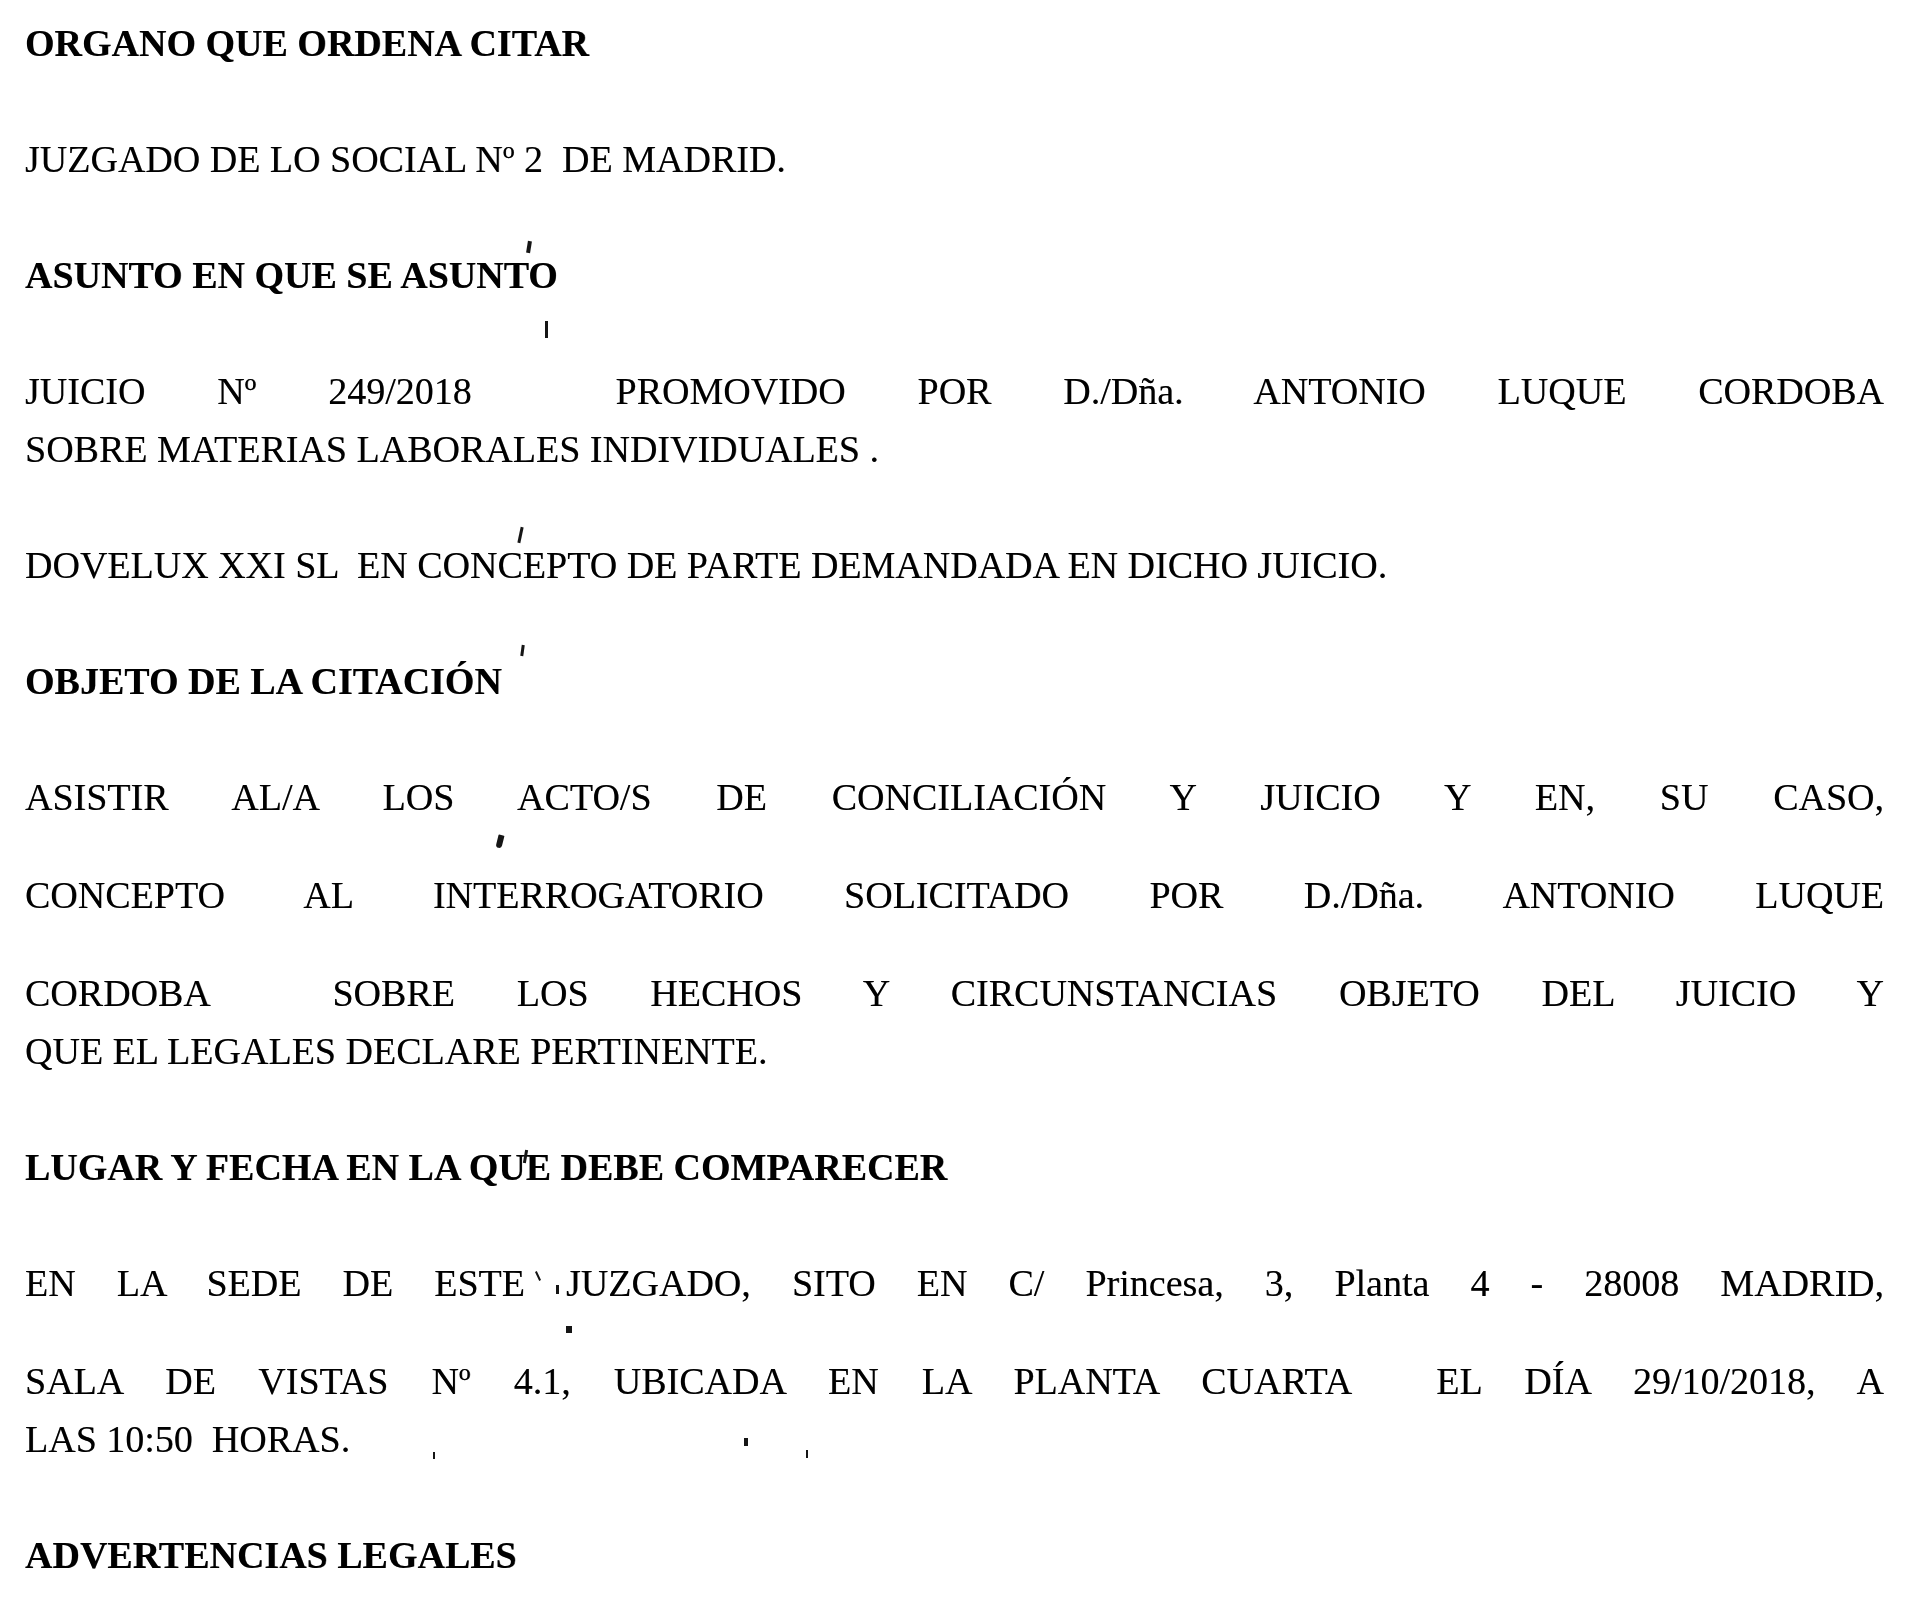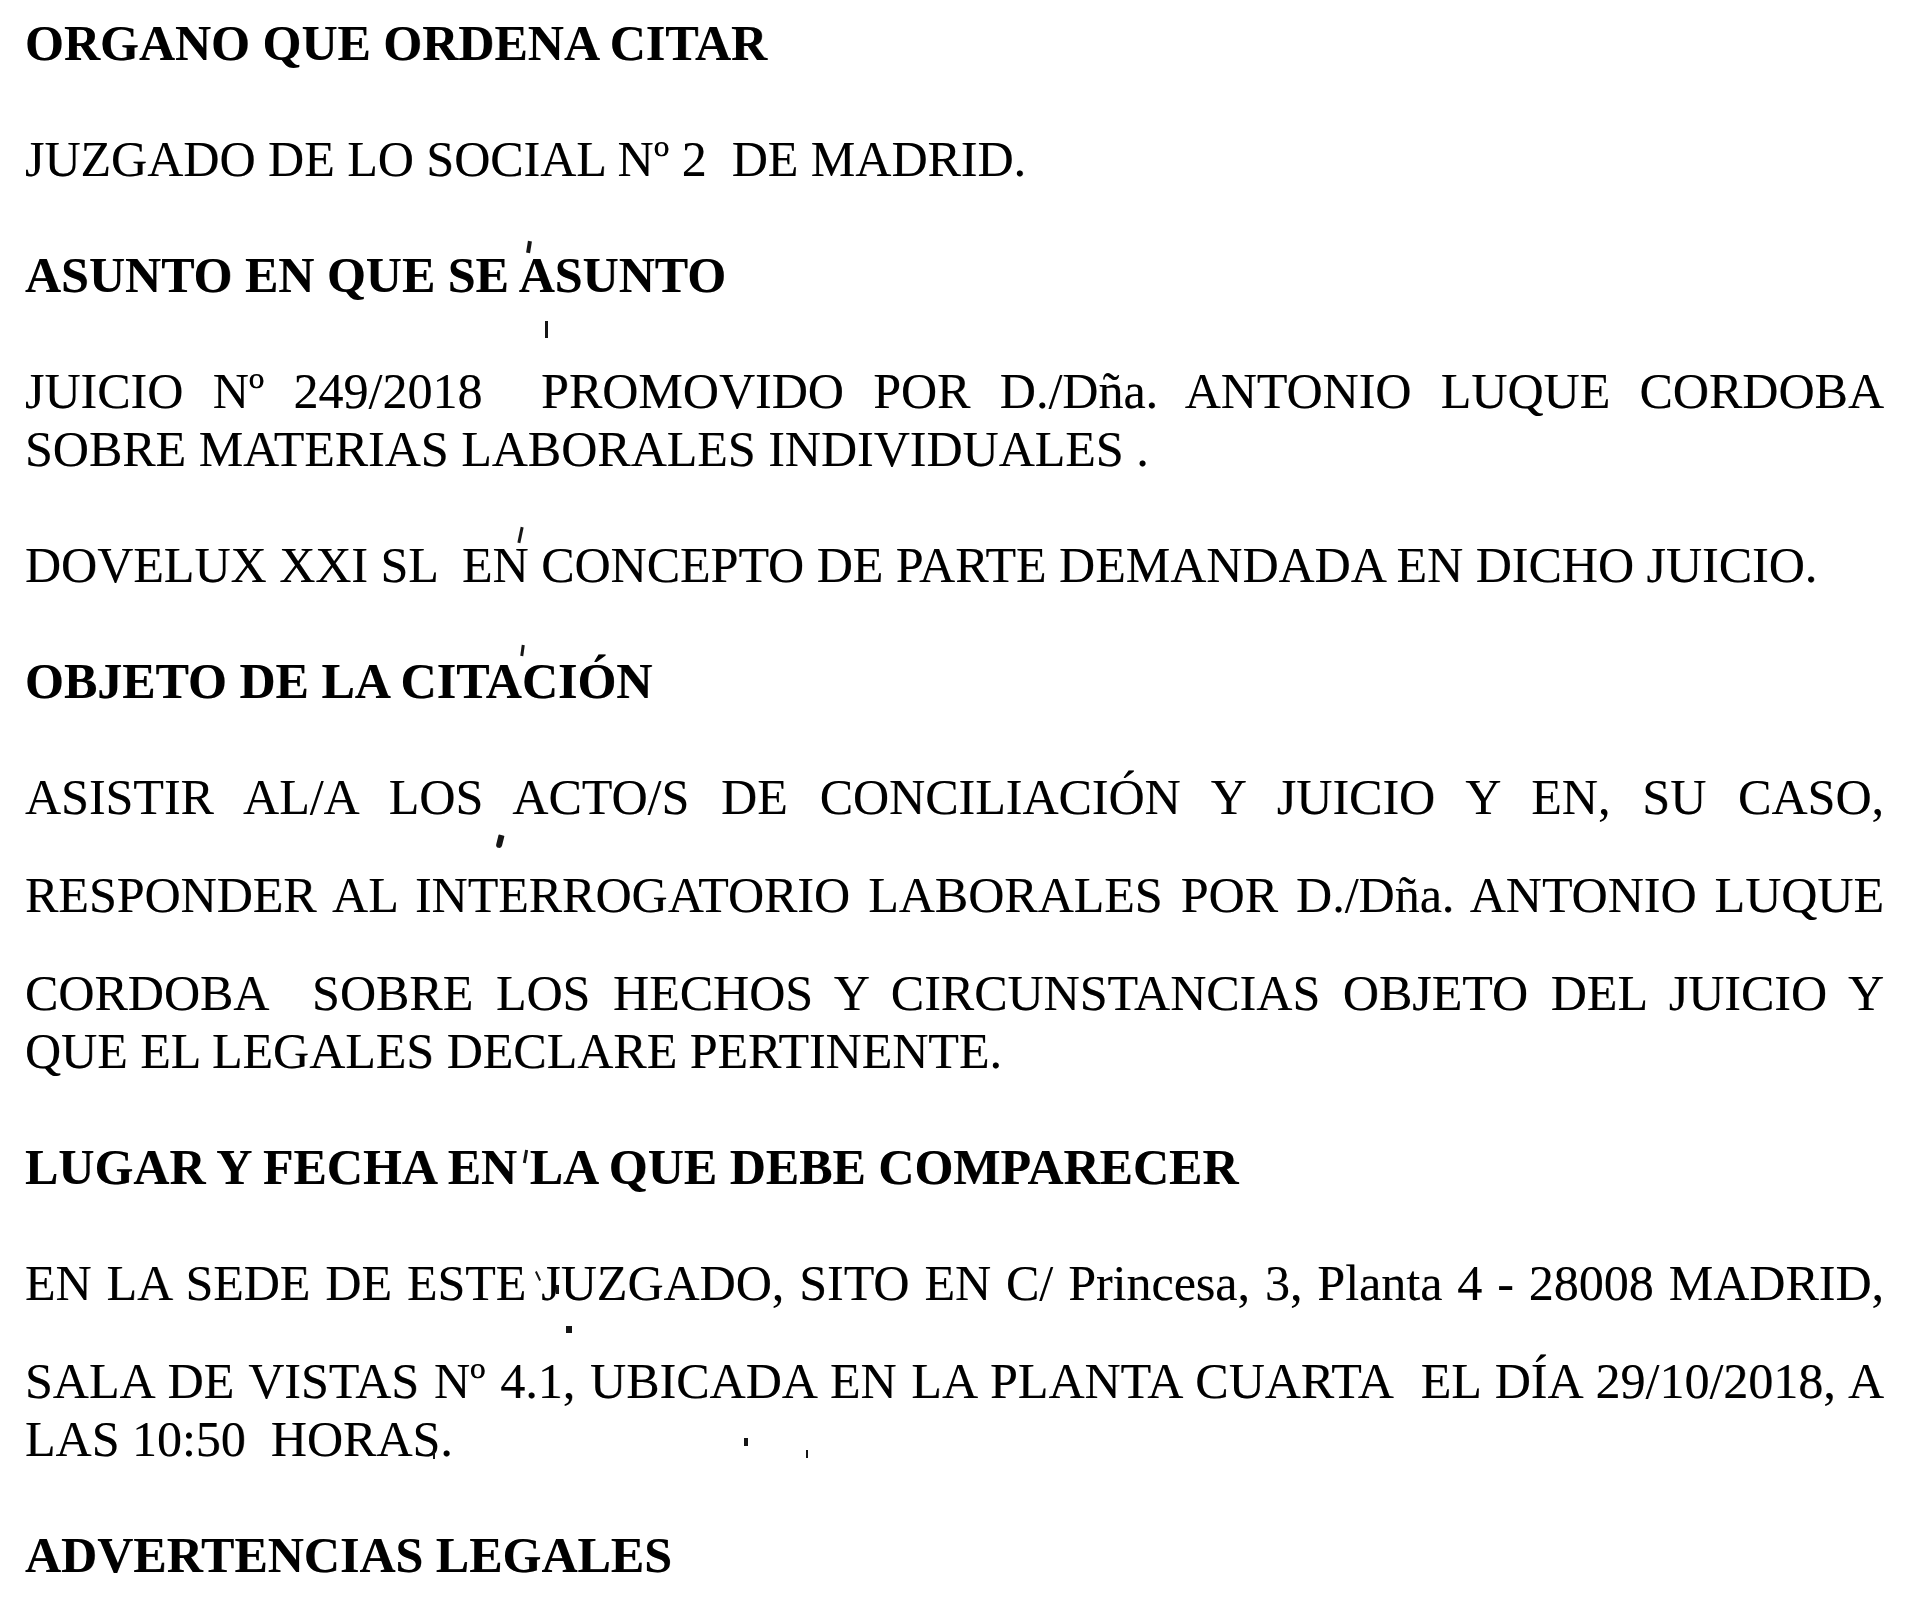--- a/index.html
+++ b/index.html
@@ -9,21 +9,21 @@
   }
   .page {
     position: relative;
     width: 1908px;
     height: 1604px;
     box-sizing: border-box;
     padding: 14px 24px 0 25px;
     background: #ffffff;
     color: #000000;
     font-family: "Liberation Serif", "DejaVu Serif", serif;
-    font-size: 50px;
+    font-size: 38px;
     line-height: 58px;
     overflow: hidden;
     text-shadow: 0.3px 0.3px 0 rgba(0,0,0,0.45);
   }
   .block {
     margin: 0 0 58px 0;
   }
   .h {
     font-weight: bold;
   }
@@ -65,21 +65,21 @@
 
 
   <div class="block">
     <div class="line">DOVELUX XXI SL &nbsp;EN CONCEPTO DE PARTE DEMANDADA EN DICHO JUICIO.</div>
   </div>
 
   <div class="block h">OBJETO DE LA CITACIÓN</div>
 
   <div class="block">
     <div class="line just">ASISTIR AL/A LOS ACTO/S DE CONCILIACIÓN Y JUICIO Y EN, SU CASO,</div>
-    <div class="line just">RESPONDER AL INTERROGATORIO LABORALES POR D./Dña. ANTONIO LUQUE</div>
+    <div class="line just">CONCEPTO AL INTERROGATORIO SOLICITADO POR D./Dña. ANTONIO LUQUE</div>
     <div class="line just">CORDOBA &nbsp;SOBRE LOS HECHOS Y CIRCUNSTANCIAS OBJETO DEL JUICIO Y</div>
     <div class="line">QUE EL LEGALES DECLARE PERTINENTE.</div>
   </div>
 
   <div class="block h">LUGAR Y FECHA EN LA QUE DEBE COMPARECER</div>
 
   <div class="block">
     <div class="line just">EN LA SEDE DE ESTE JUZGADO, SITO EN C/ Princesa, 3, Planta 4 - 28008 MADRID,</div>
     <div class="line just">SALA DE VISTAS Nº 4.1, UBICADA EN LA PLANTA CUARTA &nbsp;EL DÍA 29/10/2018, A</div>
     <div class="line">LAS 10:50 &nbsp;HORAS.</div>

